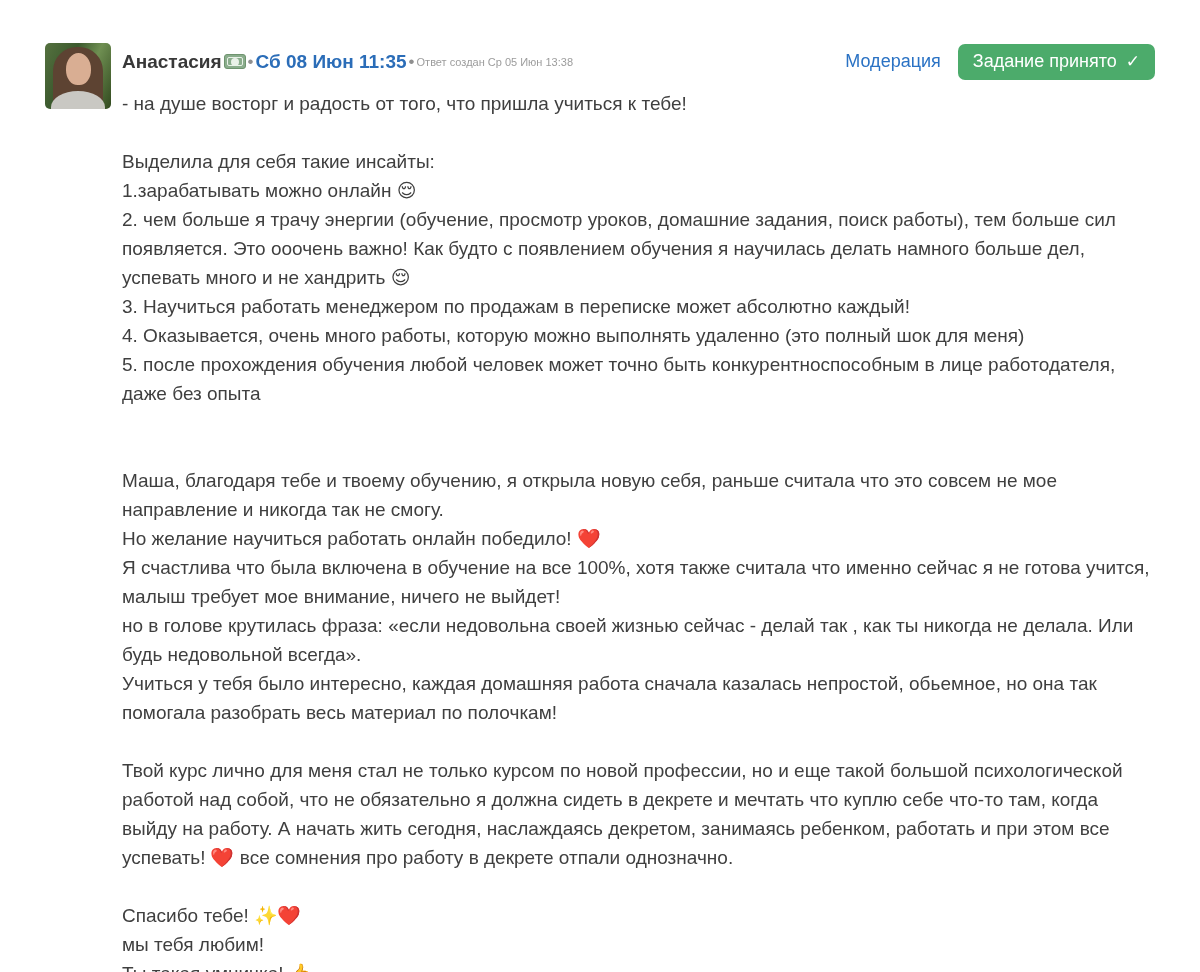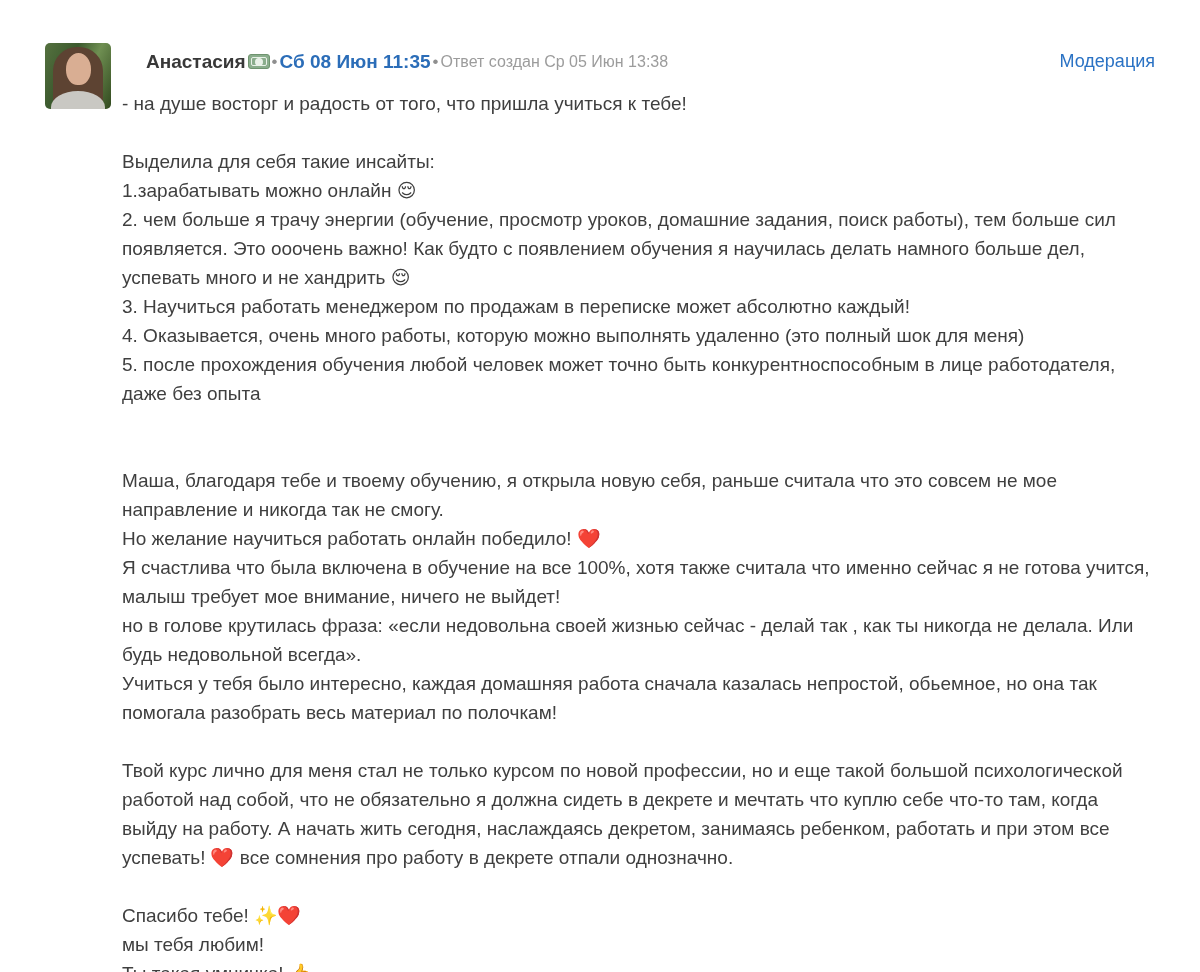--- a/index.html
+++ b/index.html
@@ -17,31 +17,31 @@
   .card{position:relative;width:1200px;min-height:972px;padding:43px 45px 40px 122px;background:var(--page-bg);}
 
   
   .avatar{position:absolute;left:45px;top:43px;width:66px;height:66px;border-radius:5px;overflow:hidden;
     background:linear-gradient(115deg,#55713f 0%,#3c5a2e 35%,#6f8f52 60%,#31491f 100%);}
   .avatar .hair{position:absolute;left:8px;top:4px;width:50px;height:72px;background:#5d4332;border-radius:24px 24px 8px 8px;}
   .avatar .face{position:absolute;left:21px;top:10px;width:25px;height:32px;background:#d9ae93;border-radius:50% 50% 46% 46%;}
   .avatar .sweater{position:absolute;left:6px;bottom:-14px;width:54px;height:32px;background:#c9c8c3;border-radius:50% 50% 0 0;}
 
   .header-row{display:flex;justify-content:space-between;align-items:center;min-height:37px;}
-  .header-left{display:flex;align-items:center;gap:2px;white-space:nowrap;margin-left:24px;}
+  .header-left{display:flex;align-items:center;gap:2px;white-space:nowrap;}
   .author{font-size:19px;font-weight:bold;color:#383838;}
 
   
   .money-icon{position:relative;display:inline-block;width:22px;height:15px;background:#8aad8c;border:1px solid #6f946f;border-radius:3px;}
   .money-icon::before{content:"";position:absolute;inset:2px;border:1px solid #e9f1e8;border-radius:2px;}
   .money-icon::after{content:"";position:absolute;left:50%;top:50%;width:8px;height:8px;margin:-4px 0 0 -4px;background:#e9f1e8;border-radius:50%;}
 
   .dot{color:#8f8f8f;font-size:17px;}
   .date-link{font-size:19px;font-weight:bold;color:var(--date-blue);text-decoration:none;cursor:pointer;}
-  .reply-info{font-size:16px;color:var(--text-muted);}
+  .reply-info{font-size:11px;color:var(--text-muted);}
 
   .header-right{display:flex;align-items:center;gap:17px;}
   .moderation-link{font-size:18px;color:var(--link-blue);text-decoration:none;cursor:pointer;}
   .status-btn{display:inline-flex;align-items:center;gap:9px;background:var(--status-green);color:#ffffff;
     border:none;border-radius:7px;padding:7px 15px 8px 15px;font-size:18px;font-family:inherit;cursor:pointer;}
   .status-btn .check{font-size:17px;font-weight:bold;line-height:1;}
 
   .review-text{margin-top:9px;font-size:19px;line-height:29px;color:var(--text-dark);white-space:pre-line;max-width:1035px;}
 </style>
 </head>
@@ -59,20 +59,24 @@
     <div class="header-left">
       <span class="author">Анастасия</span>
       <span class="money-icon"></span>
       <span class="dot">•</span>
       <a class="date-link">Сб 08 Июн 11:35</a>
       <span class="dot">•</span>
       <span class="reply-info">Ответ создан Ср 05 Июн 13:38</span>
     </div>
     <div class="header-right">
       <a class="moderation-link">Модерация</a>
+      <button class="status-btn">
+        <span>Задание принято</span>
+        <span class="check">✓</span>
+      </button>
     </div>
   </div>
 
   <div class="review-text">- на душе восторг и радость от того, что пришла учиться к тебе!
 
 Выделила для себя такие инсайты:
 1.зарабатывать можно онлайн 😌
 2. чем больше я трачу энергии (обучение, просмотр уроков, домашние задания, поиск работы), тем больше сил появляется. Это ооочень важно! Как будто с появлением обучения я научилась делать намного больше дел, успевать много и не хандрить 😌
 3. Научиться работать менеджером по продажам в переписке может абсолютно каждый!
 4. Оказывается, очень много работы, которую можно выполнять удаленно (это полный шок для меня)

